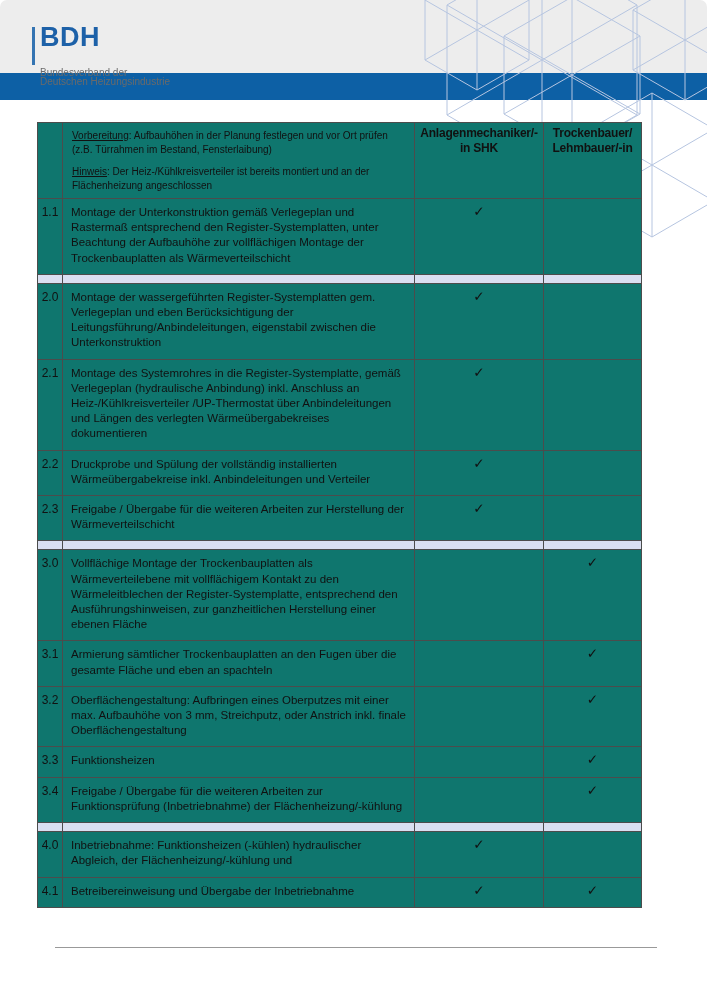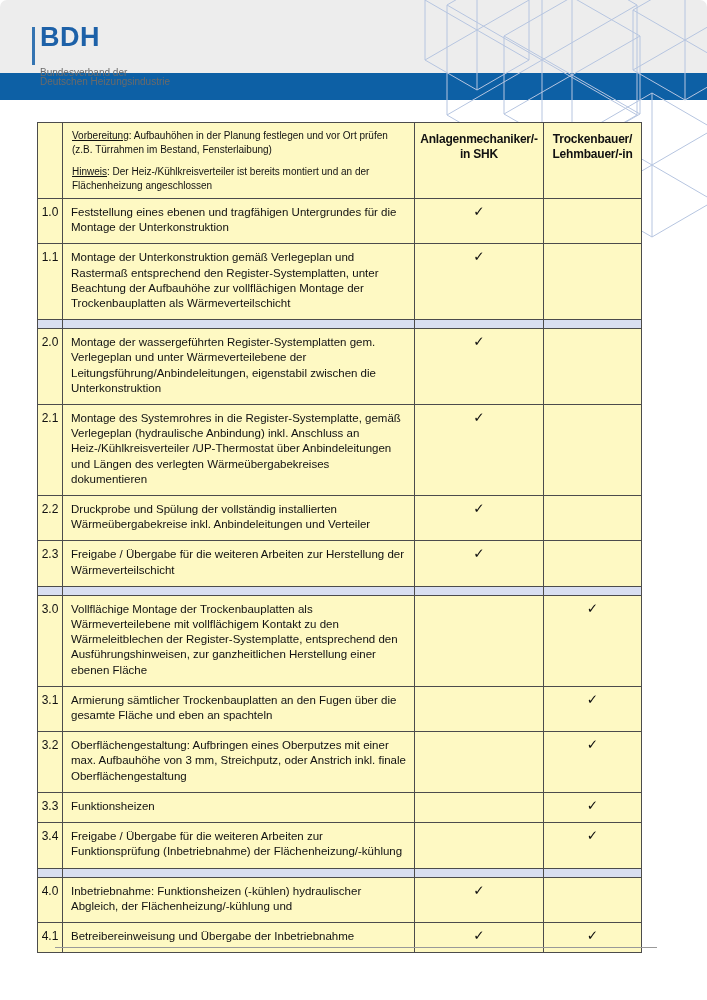--- a/index.html
+++ b/index.html
@@ -23,32 +23,32 @@
 
   .logo{position:absolute;left:32px;top:25px;display:flex;z-index:2;}
   .logo-rule{width:3px;height:38px;background:#3474b2;margin-right:5px;margin-top:2px;}
   .logo-abbr{font-size:27px;font-weight:bold;color:var(--logo-blue);line-height:24px;letter-spacing:.5px;}
   .logo-sub{font-size:10px;color:#6a6a6a;line-height:8.8px;margin-top:20px;}
   .title{position:absolute;left:163px;top:20px;z-index:2;color:var(--title-blue);
          font-size:14.6px;font-weight:bold;line-height:22.5px;letter-spacing:-.2px;white-space:nowrap;}
 
   
   .table-wrap{position:absolute;left:37px;top:122px;width:604px;z-index:2;}
-  table{border-collapse:collapse;width:604px;background:#fef9c3;table-layout:fixed;}
+  table{border-collapse:collapse;width:604px;background:#0f766e;table-layout:fixed;}
   th,td{border:1px solid var(--border-col);vertical-align:top;padding:0;}
   .col-num{width:25px;}
   .col-task{width:352px;}
   .col-shk{width:129px;}
   .col-trk{width:98px;}
 
   th.intro-cell{text-align:left;font-weight:normal;font-size:10px;line-height:13.5px;padding:6px 9px 6px 9px;color:#111;}
   .intro-cell p{margin:0 0 9px 0;}
   .intro-cell p:last-child{margin-bottom:0;}
   .u{text-decoration:underline;}
-  th.role-cell{font-size:12px;font-weight:bold;line-height:15px;text-align:center;padding-top:9px;letter-spacing:-.2px;color:#111;}
+  th.role-cell{font-size:12px;font-weight:bold;line-height:15px;text-align:center;padding-top:3px;letter-spacing:-.2px;color:#111;}
   .role-cell .line{display:block;}
 
   td.num-cell{font-size:12px;text-align:center;padding-top:6px;color:#111;}
   td.task-cell{font-size:11.5px;line-height:15.2px;padding:6px 8px 8px 8px;color:#111;}
   td.check-cell{text-align:center;padding-top:4px;font-size:13.5px;font-family:"DejaVu Sans",sans-serif;color:#111;}
   tr.sep td{height:8px;background:var(--separator-fill);padding:0;}
 
   
   .footer-rule{position:absolute;left:55px;top:947px;width:602px;height:1px;background:#999;z-index:2;}
   .footer-text{position:absolute;left:55px;top:954px;font-size:10px;line-height:13.5px;color:#4a4a4a;z-index:2;}
@@ -105,44 +105,38 @@
             <span class="line">Anlagenmechaniker/-</span>
             <span class="line">in SHK</span>
           </th>
           <th class="role-cell">
             <span class="line">Trockenbauer/</span>
             <span class="line">Lehmbauer/-in</span>
           </th>
         </tr>
       </thead>
       <tbody>
-  <tr>
-    <td class="num-cell">1.0</td>
-    <td class="task-cell">Feststellung eines ebenen und tragfähigen Untergrundes für die Montage der Unterkonstruktion</td>
-    <td class="check-cell">✓</td>
-    <td class="check-cell"></td>
-  </tr>
 
   <tr>
     <td class="num-cell">1.1</td>
     <td class="task-cell">Montage der Unterkonstruktion gemäß Verlegeplan und Rastermaß entsprechend den Register-Systemplatten, unter Beachtung der Aufbauhöhe zur vollflächigen Montage der Trockenbauplatten als Wärmeverteilschicht</td>
     <td class="check-cell">✓</td>
     <td class="check-cell"></td>
   </tr>
 
   <tr class="sep">
     <td></td>
     <td></td>
     <td></td>
     <td></td>
   </tr>
 
   <tr>
     <td class="num-cell">2.0</td>
-    <td class="task-cell">Montage der wassergeführten Register-Systemplatten gem. Verlegeplan und unter Wärmeverteilebene der Leitungsführung/Anbindeleitungen, eigenstabil zwischen die Unterkonstruktion</td>
+    <td class="task-cell">Montage der wassergeführten Register-Systemplatten gem. Verlegeplan und eben Berücksichtigung der Leitungsführung/Anbindeleitungen, eigenstabil zwischen die Unterkonstruktion</td>
     <td class="check-cell">✓</td>
     <td class="check-cell"></td>
   </tr>
 
   <tr>
     <td class="num-cell">2.1</td>
     <td class="task-cell">Montage des Systemrohres in die Register-Systemplatte, gemäß Verlegeplan (hydraulische Anbindung) inkl. Anschluss an Heiz-/Kühlkreisverteiler /UP-Thermostat über Anbindeleitungen und Längen des verlegten Wärmeübergabekreises dokumentieren</td>
     <td class="check-cell">✓</td>
     <td class="check-cell"></td>
   </tr>

